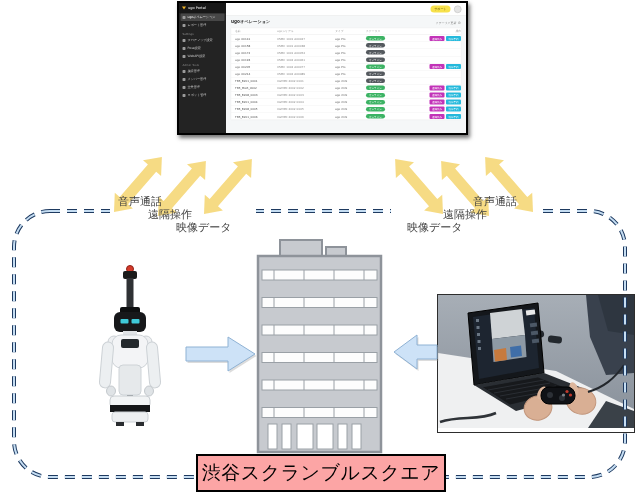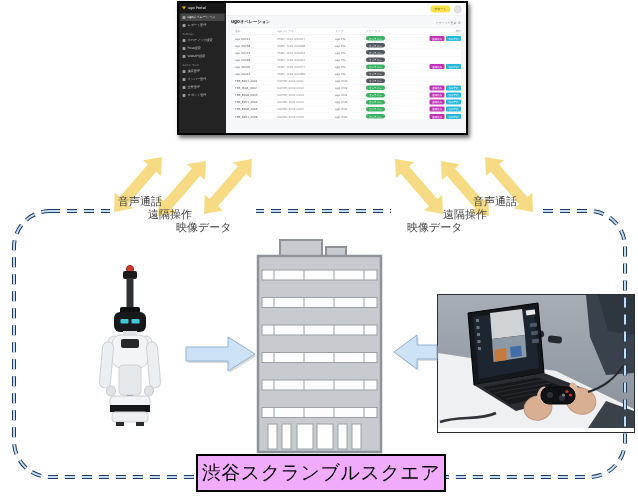--- a/index.html
+++ b/index.html
@@ -54,21 +54,21 @@
 
   
   .robot{position:absolute;left:90px;top:260px;z-index:2;}
   .building{position:absolute;left:252px;top:238px;z-index:2;}
   .photo{position:absolute;left:437px;top:294px;z-index:2;border:1px solid #2d2d2d;}
   .blockarrow{position:absolute;z-index:4;}
   .blockarrow.to-right{left:181px;top:332px;}
   .blockarrow.to-left{left:391px;top:330px;}
 
   
-  .site-label{position:absolute;left:196px;top:454px;width:246px;height:34px;background:#f0abfc;
+  .site-label{position:absolute;left:196px;top:454px;width:246px;height:34px;background:#fca5a5;
               border:2px solid #000;z-index:6;display:flex;align-items:center;justify-content:center;
               font-size:19px;color:#000;letter-spacing:.5px;}
 </style>
 </head>
 <body>
 
 <div class="stage">
 
   <svg class="frame-svg" width="638" height="500">
     <rect x="14" y="211" width="611" height="266" rx="36" fill="none" stroke="var(--frame-navy)" stroke-width="4" stroke-dasharray="10 7"></rect>

